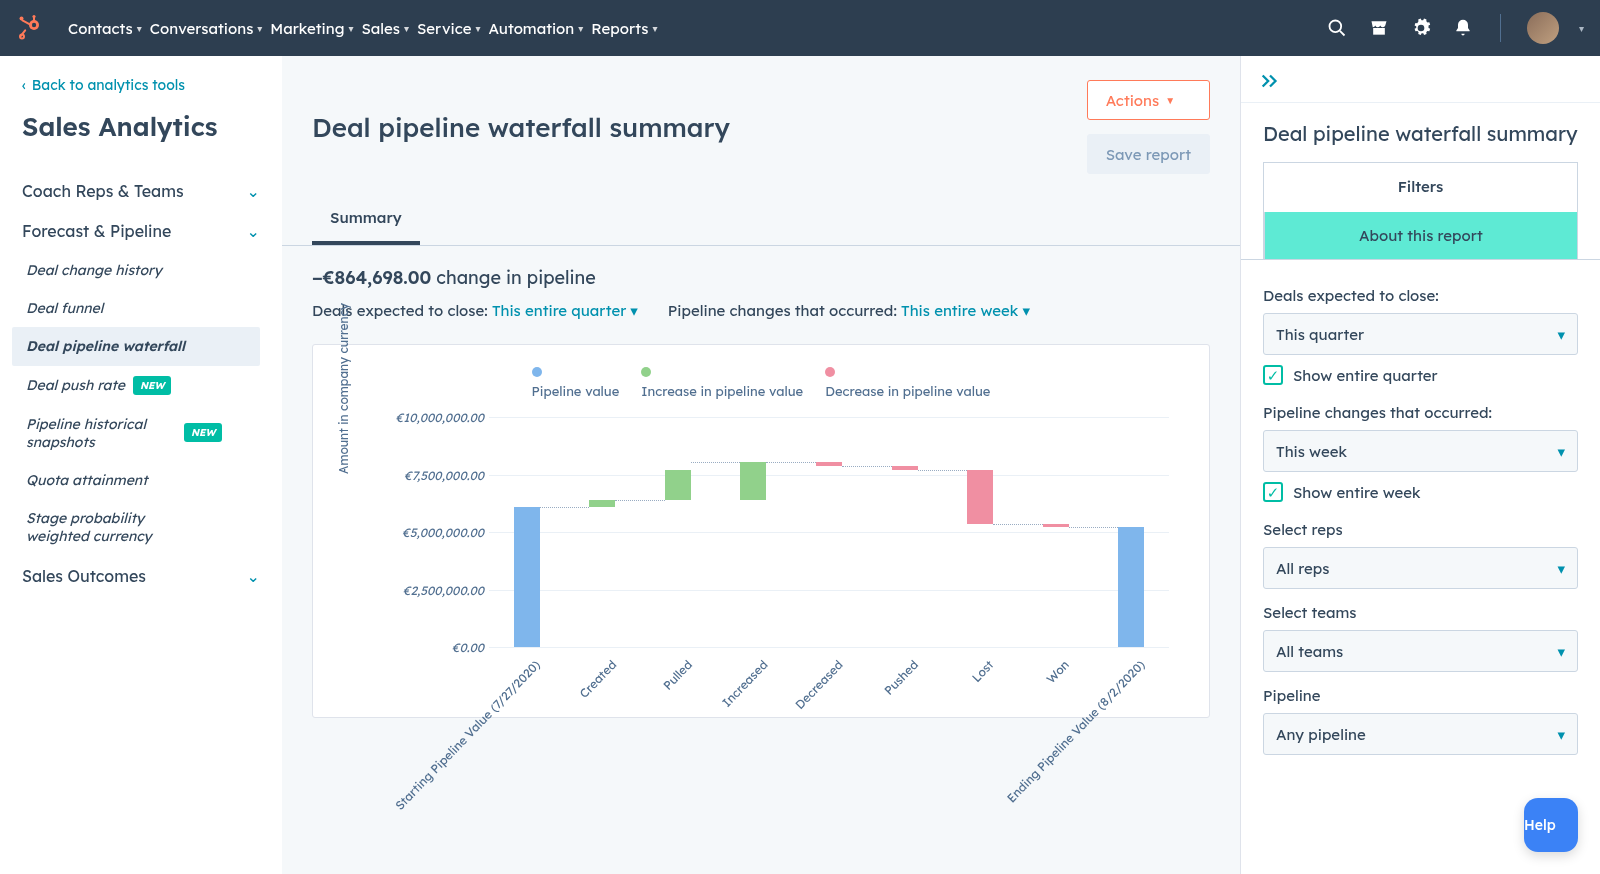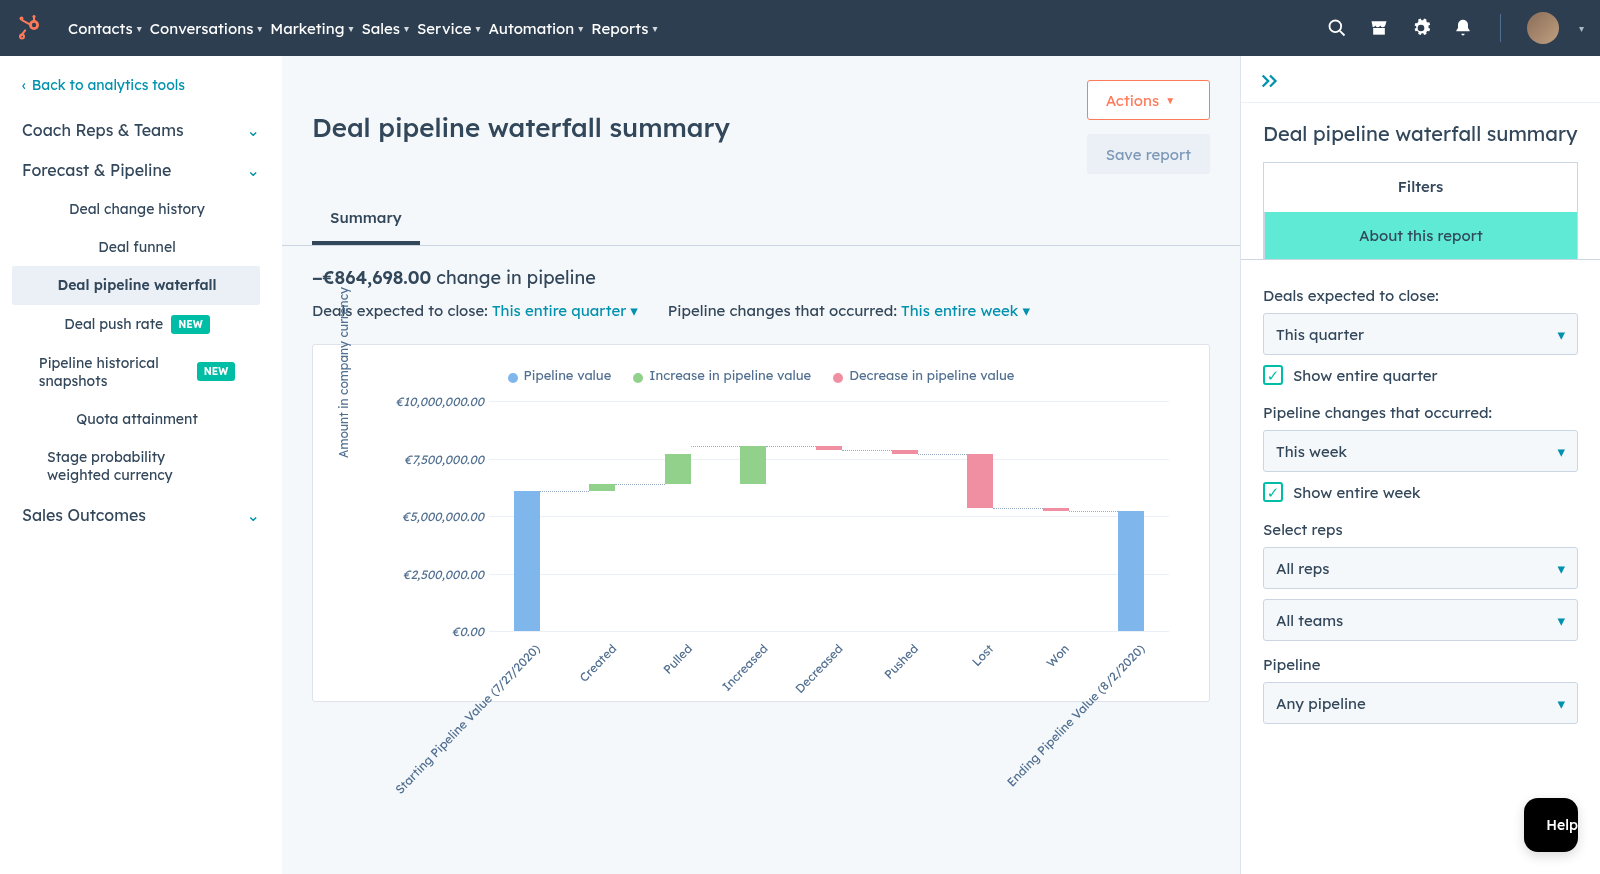--- a/index.html
+++ b/index.html
@@ -12,42 +12,42 @@
 .topbar-right { display: flex; align-items: center; gap: 20px; }
 .topbar-icon { width: 22px; height: 22px; display:flex; align-items:center; justify-content:center; cursor:pointer; }
 .vline { width:1px; height:28px; background:#516f90; margin:0 6px; }
 .avatar { width: 32px; height: 32px; border-radius: 50%; background: linear-gradient(135deg,#8a6d5a,#c0a080); cursor:pointer; }
 .shell { display: flex; height: calc(100vh - 56px); }
 .sidebar { width: 282px; background: #fff; padding: 20px 22px; overflow-y:auto; }
 .backlink { color: #0091ae; font-size: 14px; display:flex; align-items:center; gap:6px; cursor:pointer; margin-bottom: 16px; }
 .page-h1 { font-size: 26px; font-weight: 600; color:#33475b; margin-bottom: 28px; }
 .group-head { display:flex; justify-content:space-between; align-items:center; font-size:16px; color:#33475b; padding: 10px 0; cursor:pointer; }
 .sub-items { margin-left: -10px; }
-.sub-item { font-size: 14px; color:#33475b; padding: 10px 12px 10px 14px; display:flex; align-items:center; justify-content:center; gap:8px; cursor:pointer; border-radius:2px; line-height:1.3; }
+.sub-item { font-size: 14px; color:#33475b; padding: 10px 12px 10px 14px; display:flex; align-items:center; justify-content:flex-start; gap:8px; cursor:pointer; border-radius:2px; line-height:1.3;font-style:italic; }
 .sub-item.active { background:#eaf0f6; font-weight:600; }
 .badge-new { background:#00bda5; color:#fff; font-size:10px; font-weight:700; padding:3px 7px; border-radius:3px; }
 .main { flex: 1; padding: 24px 0 0 0; overflow-y:auto; }
 .main-head { display:flex; align-items:center; justify-content:space-between; padding: 0 30px; }
 .report-title { font-size: 26px; font-weight:500; color:#33475b; }
 .head-actions { display:flex; gap:14px;flex-direction:column; }
 .btn { height: 40px; padding: 0 18px; border-radius: 3px; font-size: 15px; display:flex; align-items:center; gap:6px; cursor:pointer; }
 .btn-outline { border:1px solid #ff7a59; color:#ff7a59; background:#fff; }
 .btn-outline .small-chev { font-size:10px; }
 .btn-grey { background:#eaf0f6; color:#7c98b6; border:1px solid #eaf0f6; cursor:default; }
 .tabs-row { display:flex; border-bottom:1px solid #cbd6e2; margin-top: 24px; padding: 0 30px;}
 .tab { padding: 10px 18px 14px; font-size:15px; color:#33475b; cursor:pointer; }
 .tab.active { border-bottom: 4px solid #33475b; font-weight:500; }
 .summary-block { padding: 20px 30px 8px; }
 .change-line { font-size: 18px; color:#33475b; }
 .change-line .bold { font-weight:600; }
 .filter-line { font-size: 15px; color:#33475b; margin-top: 12px; display:flex; gap:30px; flex-wrap:wrap;}
 .filter-line .teal { color:#0091ae; cursor:pointer; display:inline-flex; align-items:center; gap:4px; }
 .chart-card { margin: 16px 30px 30px; background:#fff; border:1px solid #dfe3eb; border-radius:3px; padding: 22px 20px 20px 20px; }
 .legend { display:flex; gap:22px; justify-content:center; font-size:13px; color:#516f90; margin-bottom: 8px; }
-.legend-item { display:flex; align-items:flex-end; gap:6px; }
+.legend-item { display:flex; align-items:flex-start; gap:6px;flex-direction:column; }
 .dot { width:10px; height:10px; border-radius:50%; }
 .chart-area { position:relative; height: 290px; margin-left: 56px; margin-right: 10px; }
 .ylabel-vert { position:absolute; left:-46px; top:50%; transform: rotate(-90deg) translateX(50%); transform-origin: left center; font-size:12px; color:#516f90; white-space:nowrap;}
 .plot { position:absolute; left:100px; right:10px; top:10px; height:230px; }
 .gridline { position:absolute; left:0; right:0; height:1px; background:#eaf0f6; }
 .ytick { position:absolute; left:0; width:95px; text-align:right; font-size:12px; color:#516f90; transform:translateY(-50%);font-style:italic; }
 .bar { position:absolute; width:26px; transform:translateX(-50%); }
 .connector { position:absolute; border-top: 1.5px dotted #99acc2; height:0; }
 .xaxis { position:absolute; left:100px; right:10px; top:244px; height:120px; }
 .xtick { position:absolute; font-size:12px; color:#516f90; white-space:nowrap; transform: rotate(-46deg) ; transform-origin: top right; text-align:right; }
@@ -56,21 +56,21 @@
 .rp-title { font-size: 20px; color:#33475b; padding: 18px 22px 16px; }
 .rp-tabs { display:flex; border:1px solid #cbd6e2; border-bottom:none; margin: 0 22px; flex-direction: column; }
 .rp-tab { flex:1; text-align:center; padding: 14px 8px; font-size:15px; color:#33475b; background:#5eead4; cursor:pointer; }
 .rp-tab.active { background:#fff; font-weight:500; border-bottom:2px solid #fff; position:relative; z-index:1; }
 .rp-tab + .rp-tab { border-left:1px solid #cbd6e2; }
 .rp-body { border-top:1px solid #cbd6e2; padding: 22px 22px 30px; }
 .field-label { font-size: 15px; color:#33475b; margin-bottom: 8px; margin-top: 4px; }
 .select { border:1px solid #cbd6e2; background:#f5f8fa; border-radius:3px; height:42px; padding: 0 12px; display:flex; align-items:center; justify-content:space-between; font-size:15px; color:#33475b; cursor:pointer; margin-bottom: 10px; }
 .checkbox-row { display:flex; align-items:center; gap:10px; font-size:15px; margin-bottom: 18px; cursor:pointer; }
 .checkbox { width:20px; height:20px; border:2px solid #00bda5; border-radius:3px; display:flex; align-items:center; justify-content:center; color:#00bda5; background:#fff; }
-.help-fab { position:fixed; right:22px; bottom:22px; width:54px; height:54px; border-radius:14px; background:#000000; color:#fff; display:flex; align-items:center; justify-content:flex-end; font-size:14px; font-weight:500; cursor:pointer; box-shadow:0 4px 12px rgba(0,0,0,.15); }
+.help-fab { position:fixed; right:22px; bottom:22px; width:54px; height:54px; border-radius:14px; background:#3b82f6; color:#fff; display:flex; align-items:center; justify-content:flex-start; font-size:14px; font-weight:500; cursor:pointer; box-shadow:0 4px 12px rgba(0,0,0,.15); }
 svg { display:block; }
 </style>
 </head>
 <body>
 
 <div class="topbar">
   <div class="logo">
     <svg viewBox="0 0 28 28" width="28" height="28">
         <g fill="#ff7a59">
           <circle cx="18" cy="11" r="5"></circle>
@@ -143,20 +143,21 @@
   </div>
 </div>
 
 <div class="shell">
 
   <div class="sidebar">
     <div class="backlink">
       <span>‹</span>
       <span>Back to analytics tools</span>
     </div>
+    <div class="page-h1">Sales Analytics</div>
 
     <div class="group-head">
       <span>Coach Reps &amp; Teams</span>
       <span style="color:#0091ae">⌄</span>
     </div>
 
     <div class="group-head">
       <span>Forecast &amp; Pipeline</span>
       <span style="color:#0091ae">⌄</span>
     </div>
@@ -315,20 +316,21 @@
           <div class="checkbox">✓</div>
           <span>Show entire week</span>
         </div>
 
       <div class="field-label">Select reps</div>
       <div class="select">
           <span>All reps</span>
           <span style="color:#0091ae">▾</span>
         </div>
 
+      <div class="field-label" style="margin-top:14px">Select teams</div>
       <div class="select">
           <span>All teams</span>
           <span style="color:#0091ae">▾</span>
         </div>
 
       <div class="field-label" style="margin-top:14px">Pipeline</div>
       <div class="select">
           <span>Any pipeline</span>
           <span style="color:#0091ae">▾</span>
         </div>

